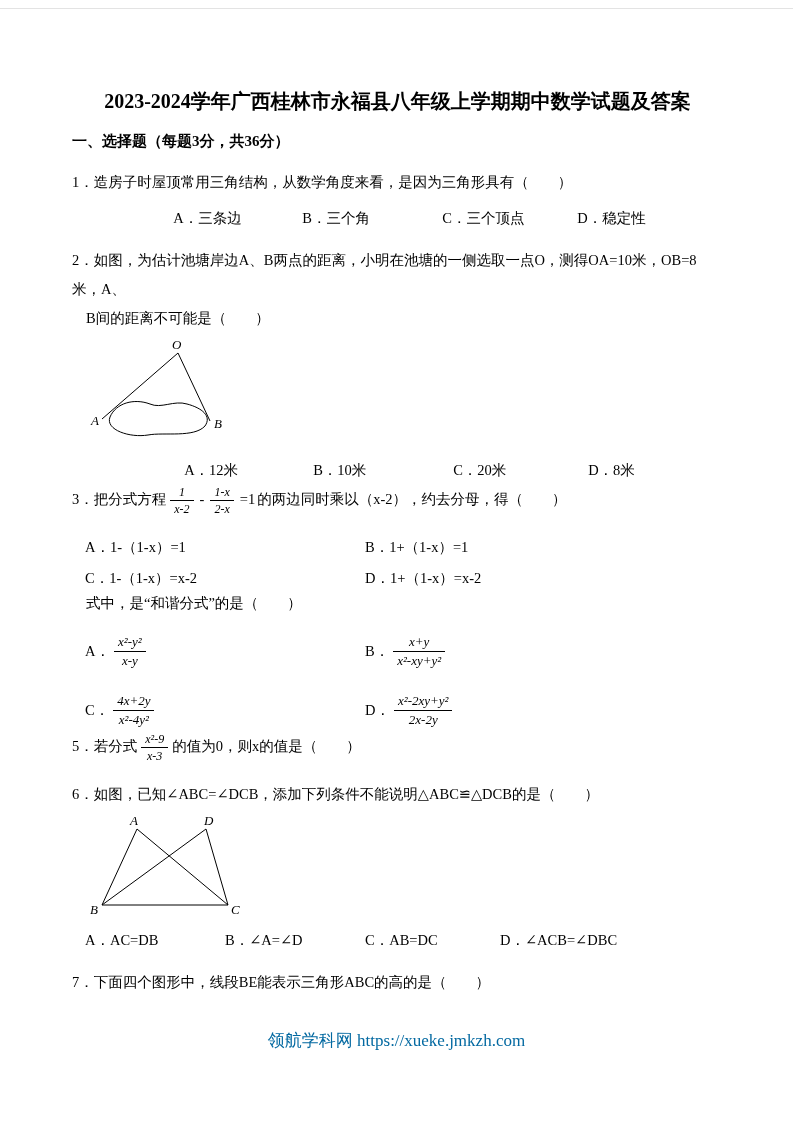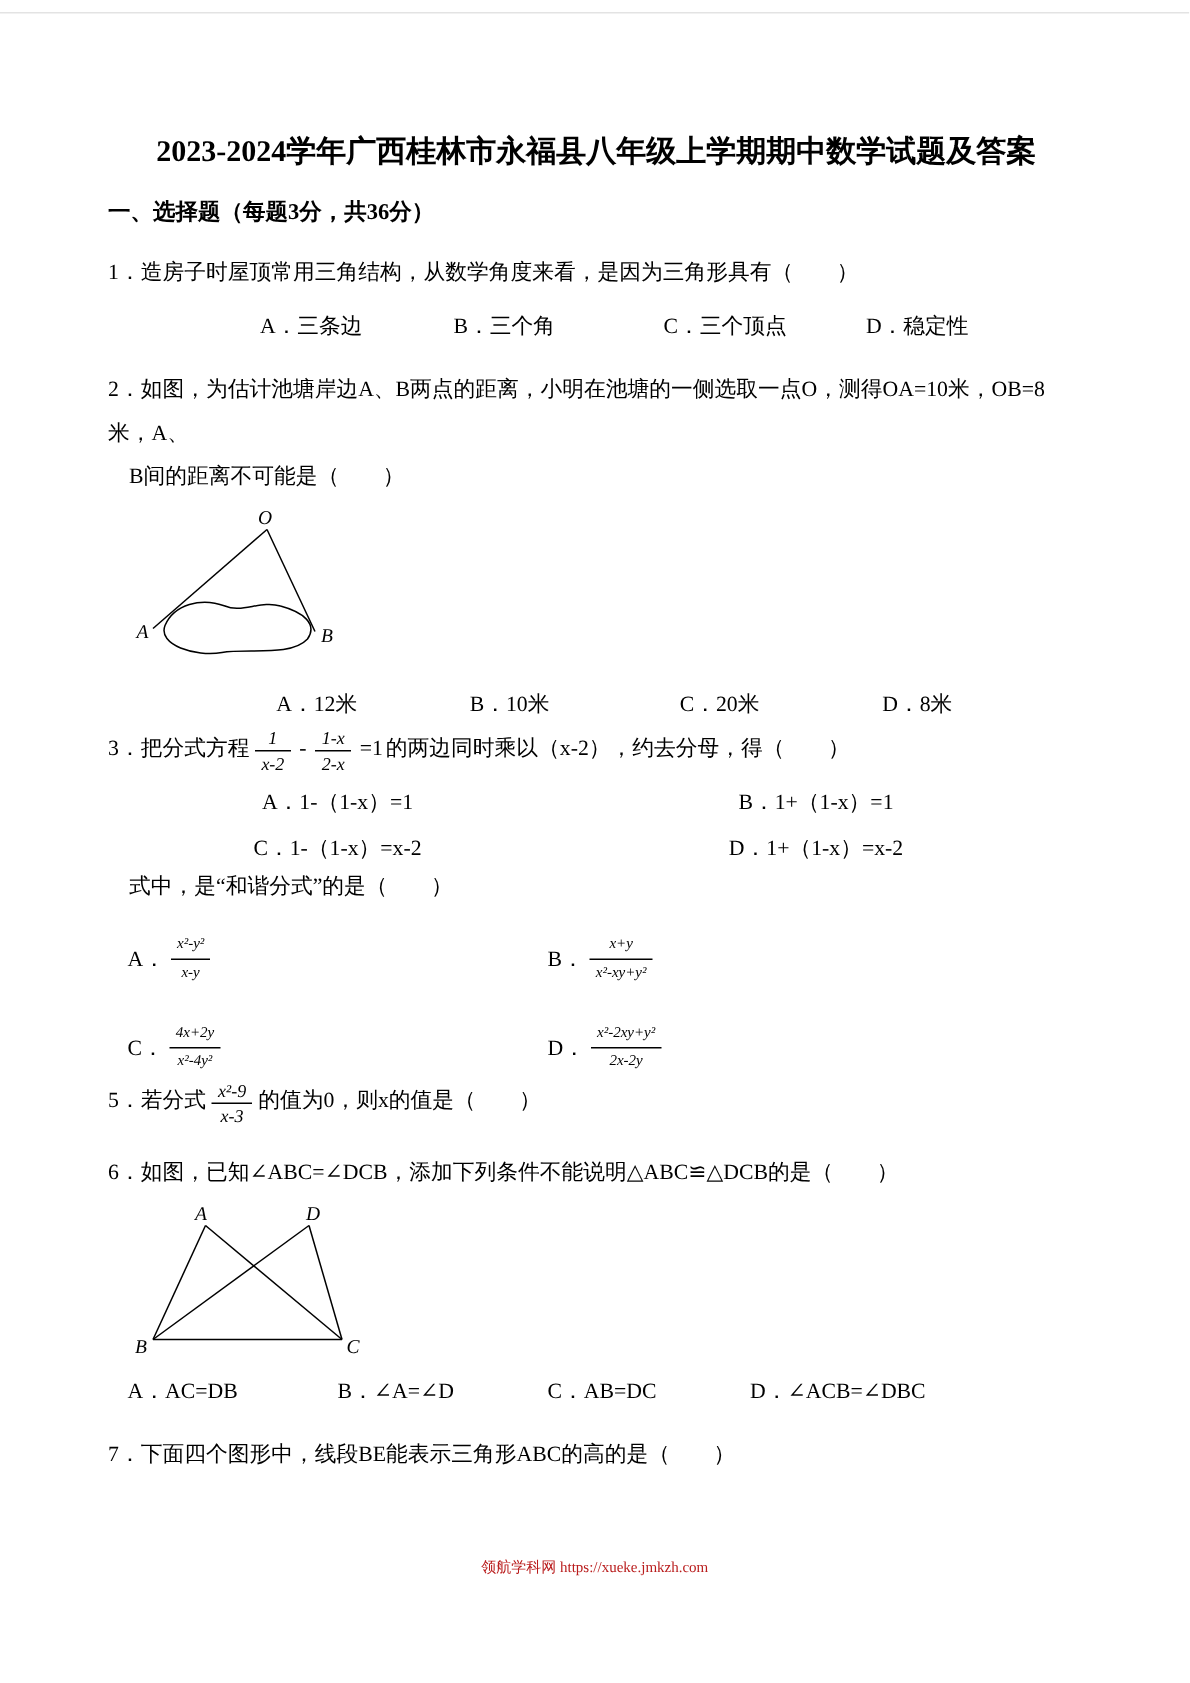--- a/index.html
+++ b/index.html
@@ -32,42 +32,42 @@
   .opts4{display:flex;padding-left:24px;margin-top:10px;line-height:22px;justify-content:center;}
   .opts4>span:nth-child(1){width:129px;}
   .opts4>span:nth-child(2){width:140px;}
   .opts4>span:nth-child(3){width:135px;}
   .opts4-tight{display:flex;padding-left:13px;margin-top:8px;line-height:22px;}
   .opts4-tight>span:nth-child(1){width:140px;}
   .opts4-tight>span:nth-child(2){width:140px;}
   .opts4-tight>span:nth-child(3){width:135px;}
   .opts2{
     display:grid;grid-template-columns:280px auto;
-    padding-left:13px;margin-top:8px;row-gap:9px;line-height:22px;text-align:center;
+    padding-left:13px;margin-top:20px;row-gap:9px;line-height:22px;
   }
   .fig{display:block;margin:4px 0 2px 18px;}
   .fig text{font-style:italic;font-size:13px;font-family:"Liberation Serif","DejaVu Serif",serif;}
   .fig path,.fig line,.fig polyline{stroke:#000;fill:none;stroke-width:1;}
   .stem-flex{display:flex;align-items:flex-start;margin-top:4px;line-height:29px;}
   .frac{
     display:inline-block;vertical-align:middle;text-align:center;
     font-style:italic;font-size:12px;line-height:14px;margin:0 4px;
   }
   .frac .num{display:block;padding:0 4px 1px 4px;border-bottom:1px solid #000;}
   .frac .den{display:block;padding:1px 4px 0 4px;}
-  .frac-lg{font-size:10px;line-height:16px;}
+  .frac-lg{font-size:13px;line-height:16px;}
   .fracopts{
     display:grid;grid-template-columns:280px auto;
     padding-left:13px;margin-top:16px;row-gap:24px;
   }
   .fracopt{display:flex;align-items:center;}
   .op{margin:0 2px;}
   .footer{
     position:absolute;left:0;bottom:28px;width:100%;
-    text-align:center;color:#b91c1c;font-size:10px;
+    text-align:center;color:#0369a1;font-size:17px;
   }
 </style>
 </head>
 <body>
 
 <div class="page">
   <div class="top-line"></div>
 
   <h1 class="title">2023-2024学年广西桂林市永福县八年级上学期期中数学试题及答案</h1>
 

